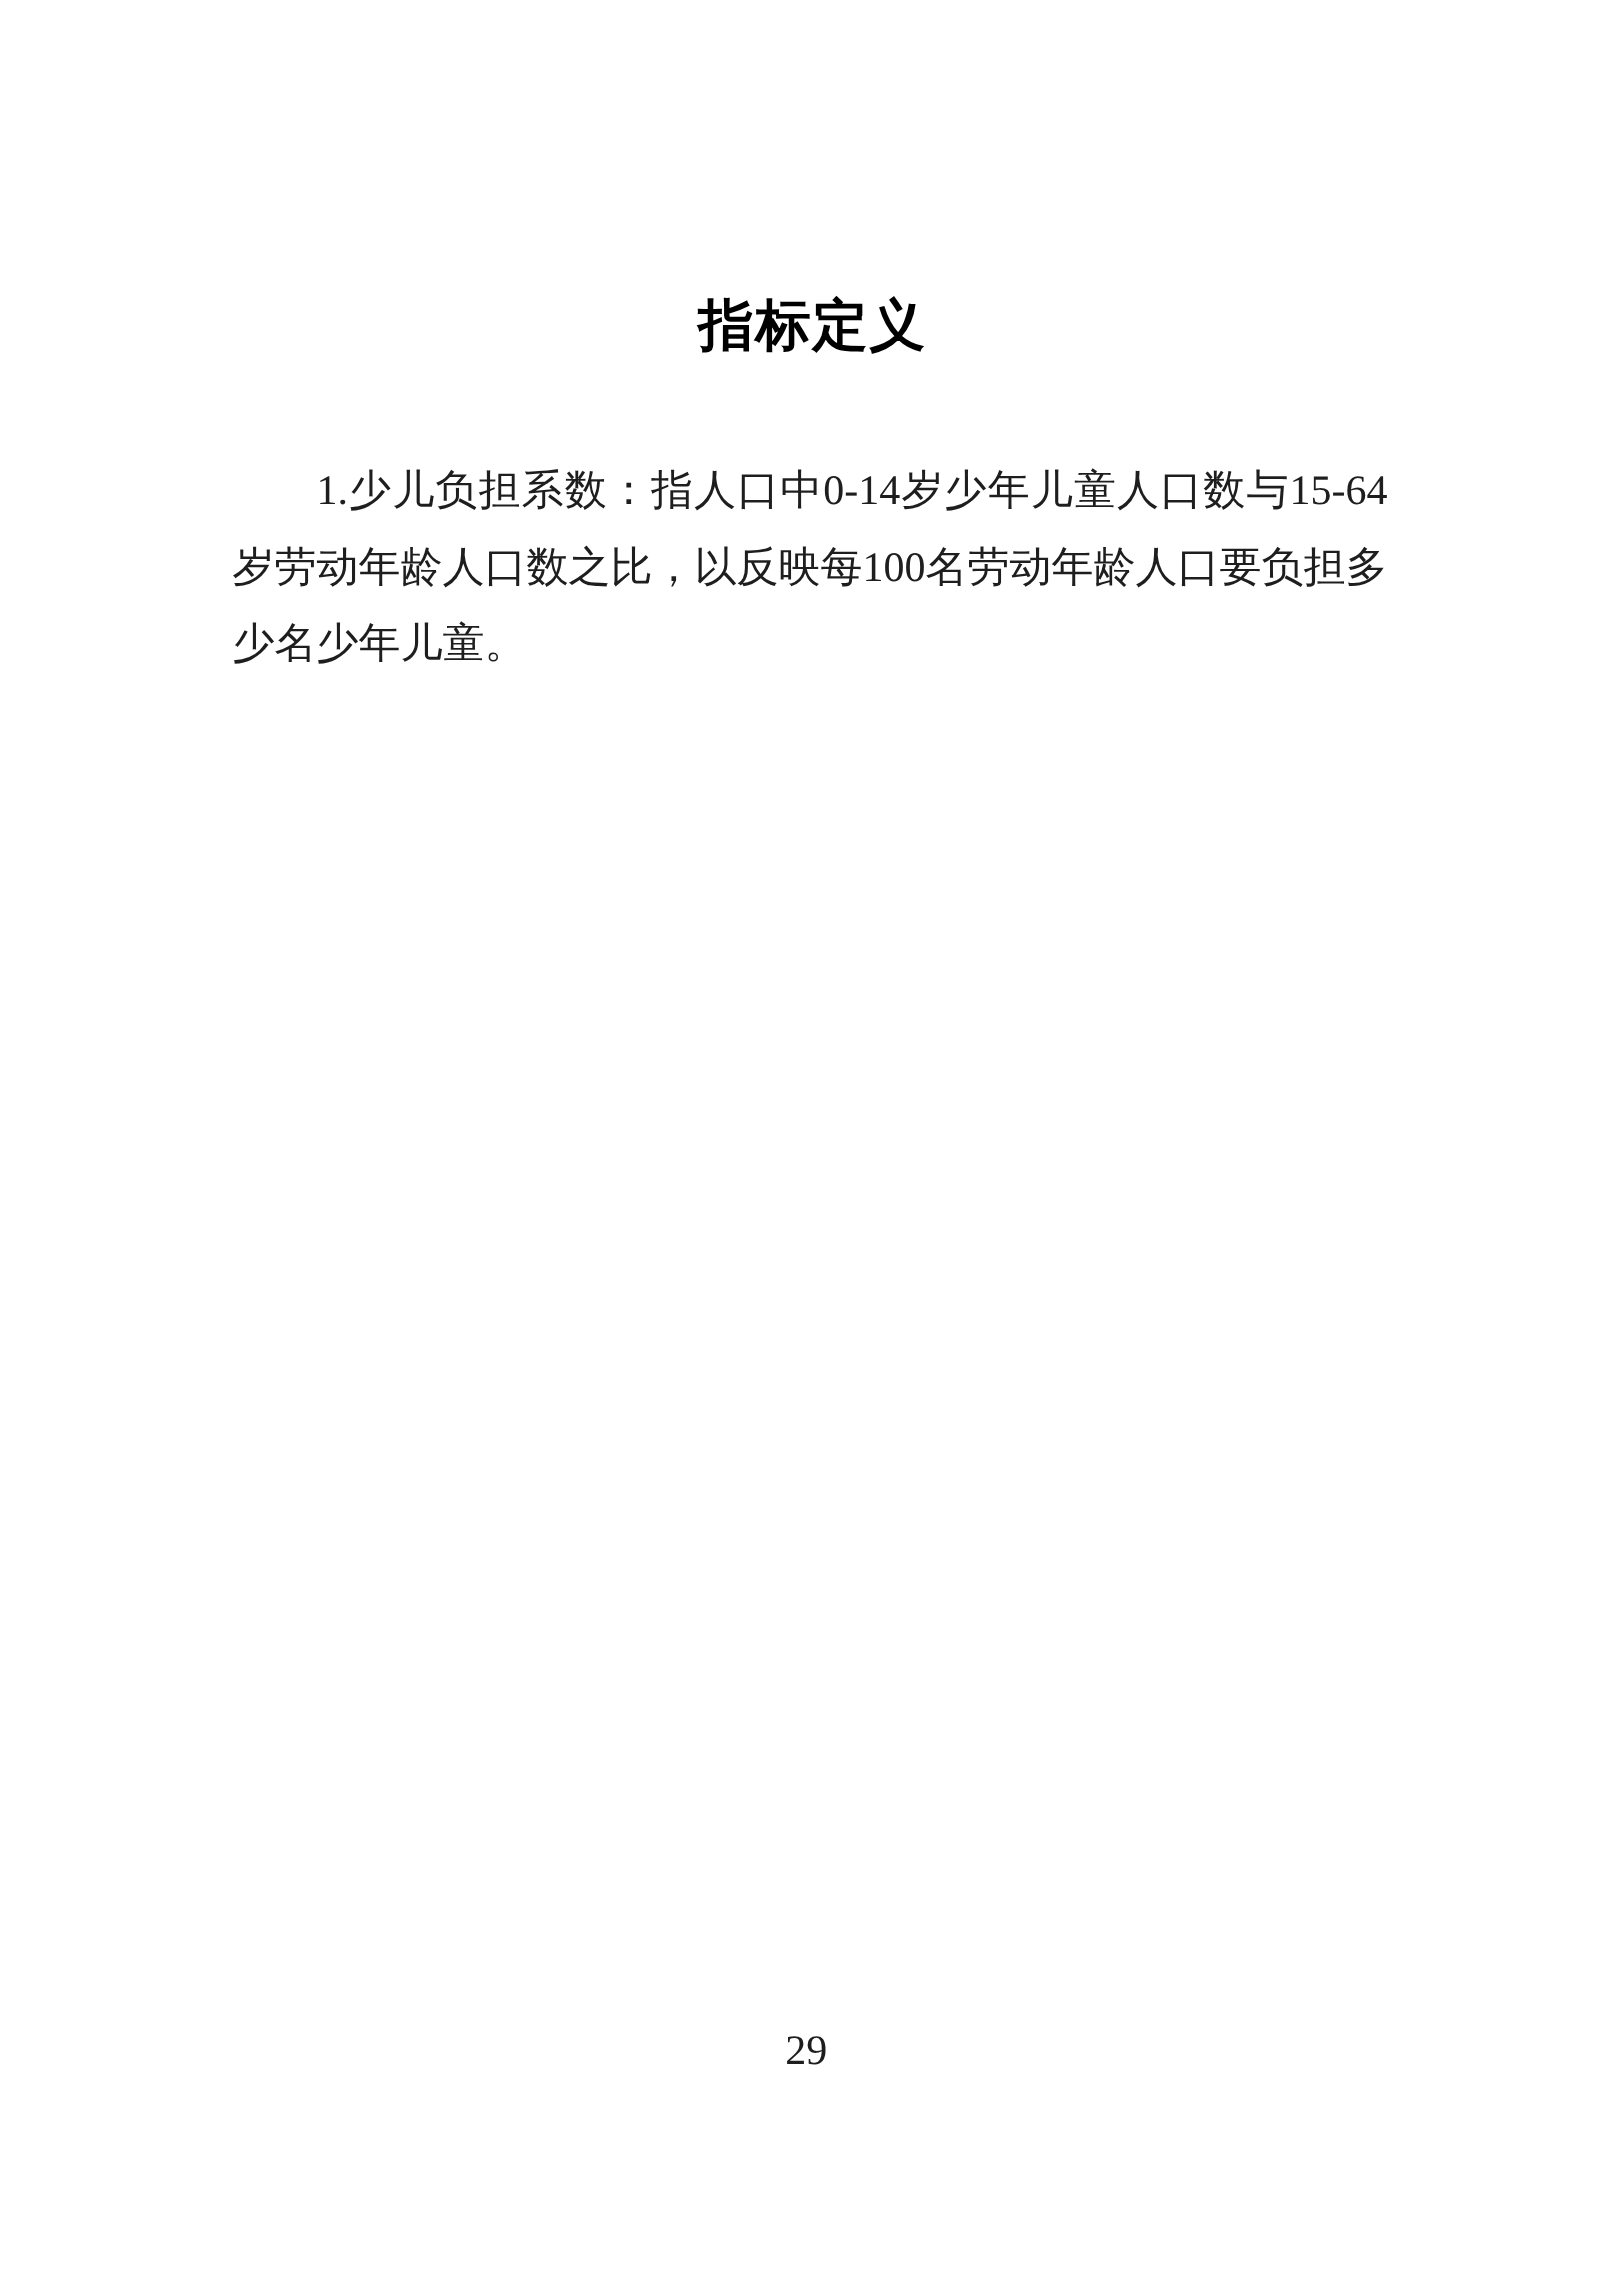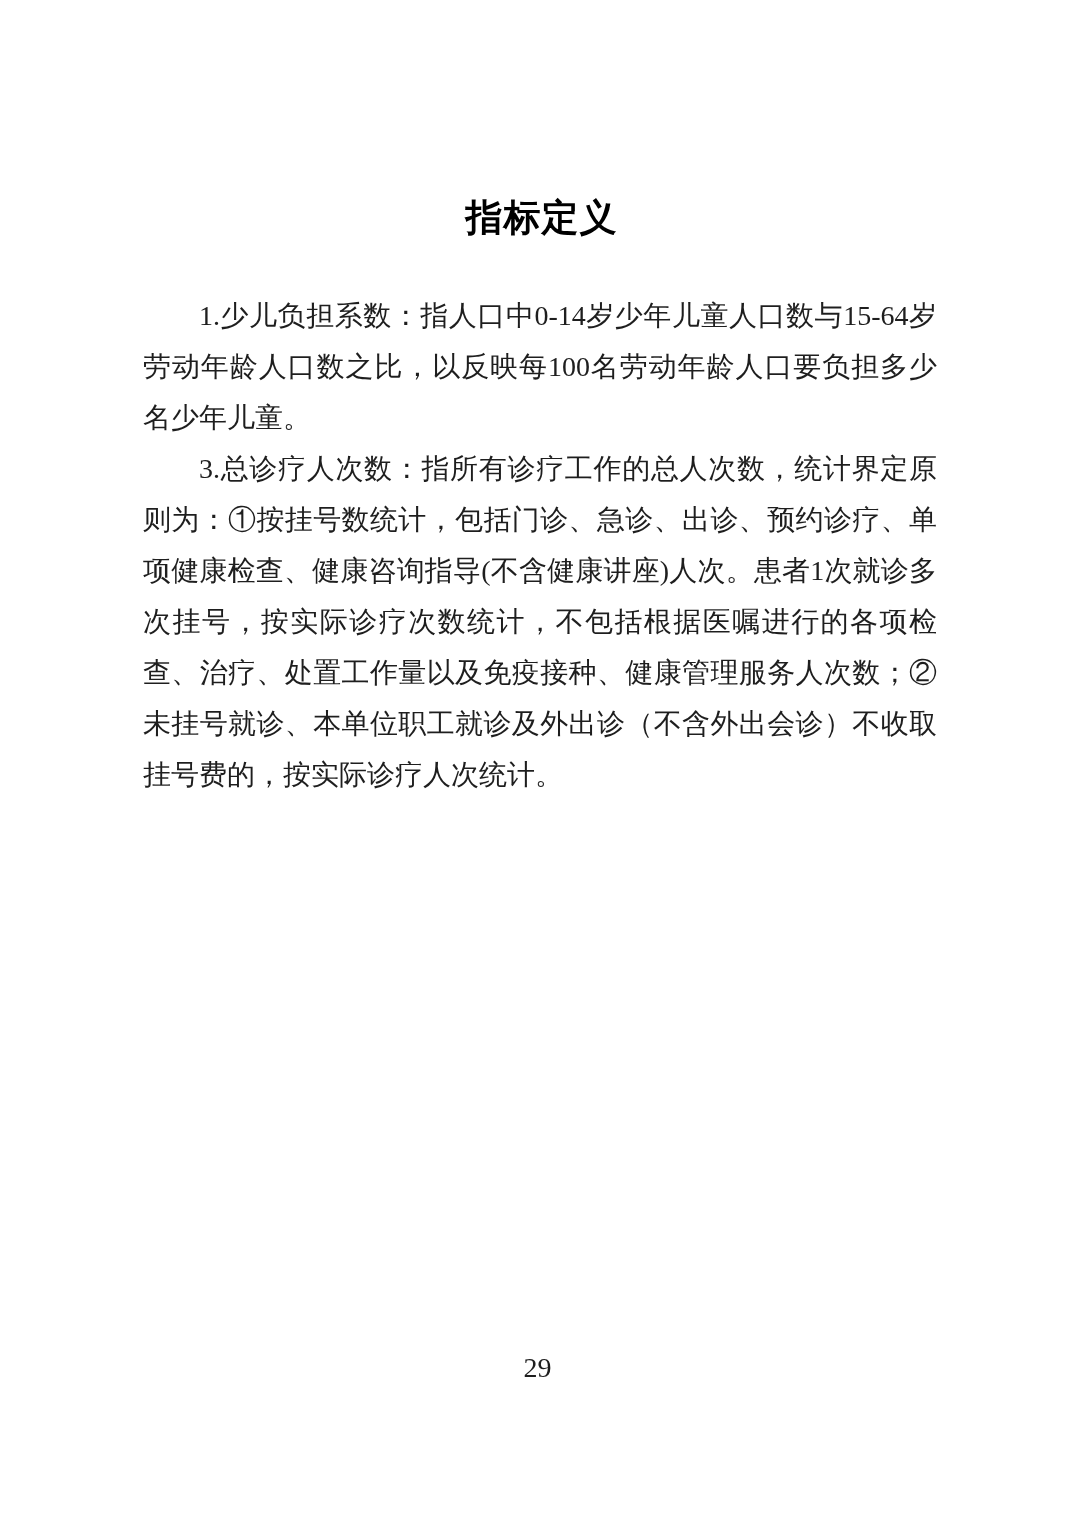--- a/index.html
+++ b/index.html
@@ -30,21 +30,21 @@
     color: #000000;
     letter-spacing: 1px;
   }
   .content {
     position: absolute;
     top: 290px;
     left: 143px;
     width: 794px;
   }
   .para {
-    margin: 0;
+    margin: 12px;
     font-size: 28px;
     line-height: 51px;
     font-weight: 400;
     text-align: justify;
     text-justify: inter-ideograph;
     text-indent: 2em;
     word-break: break-all;
   }
   .footer {
     position: absolute;
@@ -59,18 +59,17 @@
 </style>
 </head>
 <body>
 
 <div class="page">
 
   <h1 class="title">指标定义</h1>
 
   <div class="content">
     <p class="para">1.少儿负担系数：指人口中0-14岁少年儿童人口数与15-64岁劳动年龄人口数之比，以反映每100名劳动年龄人口要负担多少名少年儿童。</p>
-    <p class="para">3.总诊疗人次数：指所有诊疗工作的总人次数，统计界定原则为：①按挂号数统计，包括门诊、急诊、出诊、预约诊疗、单项健康检查、健康咨询指导(不含健康讲座)人次。患者1次就诊多次挂号，按实际诊疗次数统计，不包括根据医嘱进行的各项检查、治疗、处置工作量以及免疫接种、健康管理服务人次数；②未挂号就诊、本单位职工就诊及外出诊（不含外出会诊）不收取挂号费的，按实际诊疗人次统计。</p>
   </div>
 
   <div class="footer">29</div>
 
 </div>
 
 </body></html>

